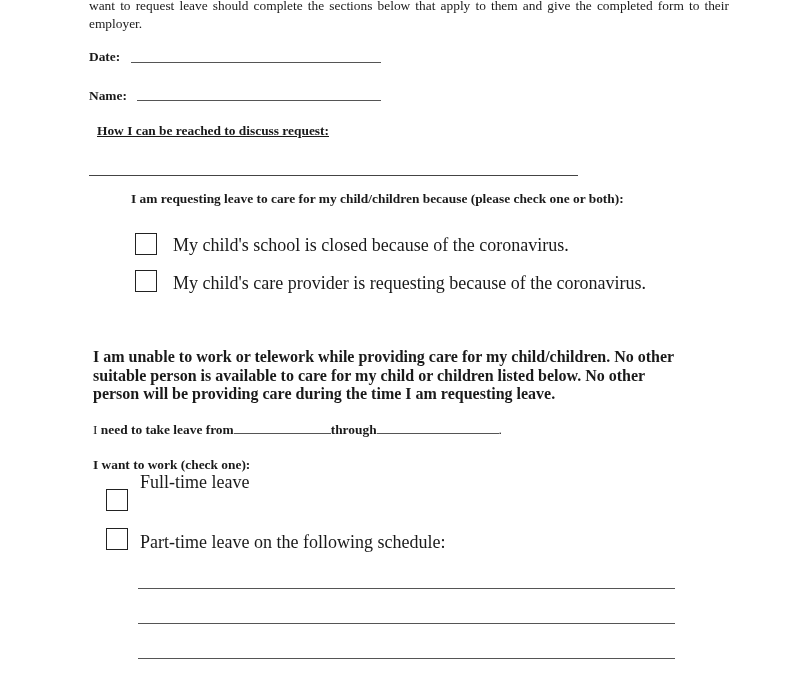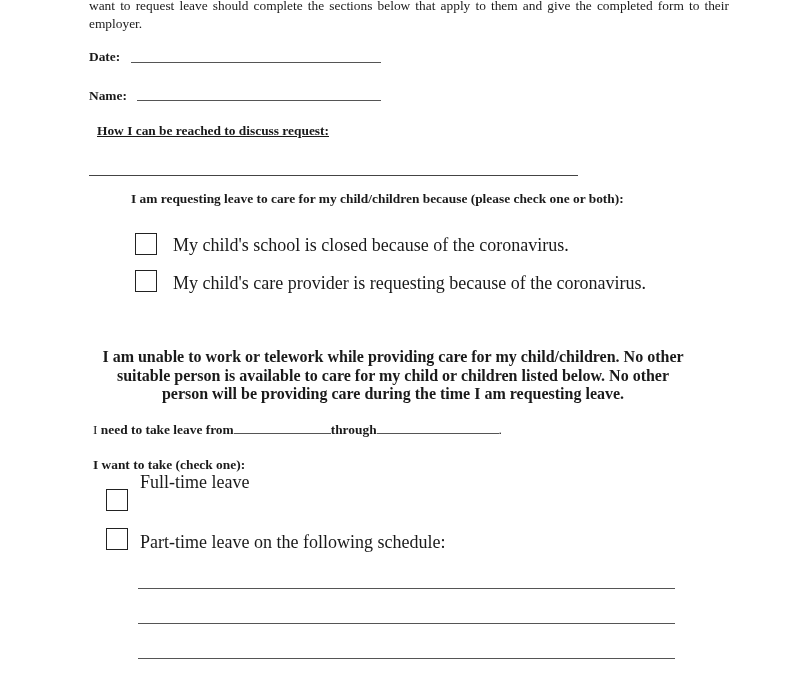--- a/index.html
+++ b/index.html
@@ -8,21 +8,21 @@
       background: #ffffff;
     }
     body {
       width: 791px;
       height: 675px;
       position: relative;
       overflow: hidden;
       font-family: "Liberation Serif", "DejaVu Serif", serif;
       color: #1a1a1a;
     }
-    .abs { position: absolute; text-align: center; }
+    .abs { position: absolute; }
     .intro {
       left: 89px;
       top: -3px;
       width: 640px;
       font-size: 13.4px;
       line-height: 18px;
       text-align: justify;
       text-align-last: left;
       word-spacing: 1.2px;
     }
@@ -87,21 +87,21 @@
 
 <div class="cb" style="left:135px; top:270px;"></div>
 <div class="cb-label" style="left:173px; top:273px;">My child's care provider is requesting because of the coronavirus.</div>
 
 <div class="abs para">I am unable to work or telework while providing care for my child/children. No other suitable person is available to care for my child or children listed below. No other person will be providing care during the time I am requesting leave.</div>
 
 <div class="abs lbl" style="left:93px; top:422px;">
   <span style="font-weight:normal;">I</span><span> need to take leave from</span><span style="display:inline-block; width:97px; border-bottom:1px solid #555; vertical-align:baseline; height:11px;"><span></span></span><span>through</span><span style="display:inline-block; width:122px; border-bottom:1px solid #555; vertical-align:baseline; height:11px;"><span></span></span><span class="period">.</span>
 </div>
 
-<div class="abs lbl" style="left:93px; top:457px;">I want to take (check one):</div>
+<div class="abs lbl" style="left:93px; top:457px;">I want to work (check one):</div>
 
 <div class="cb" style="left:106px; top:489px;"></div>
 <div class="cb-label" style="left:140px; top:472px;">Full-time leave</div>
 
 <div class="cb" style="left:106px; top:528px;"></div>
 <div class="cb-label" style="left:140px; top:532px;">Part-time leave on the following schedule:</div>
 
 <div class="uline" style="left:138px; top:588px; width:537px;">
   <span></span>
 </div>

